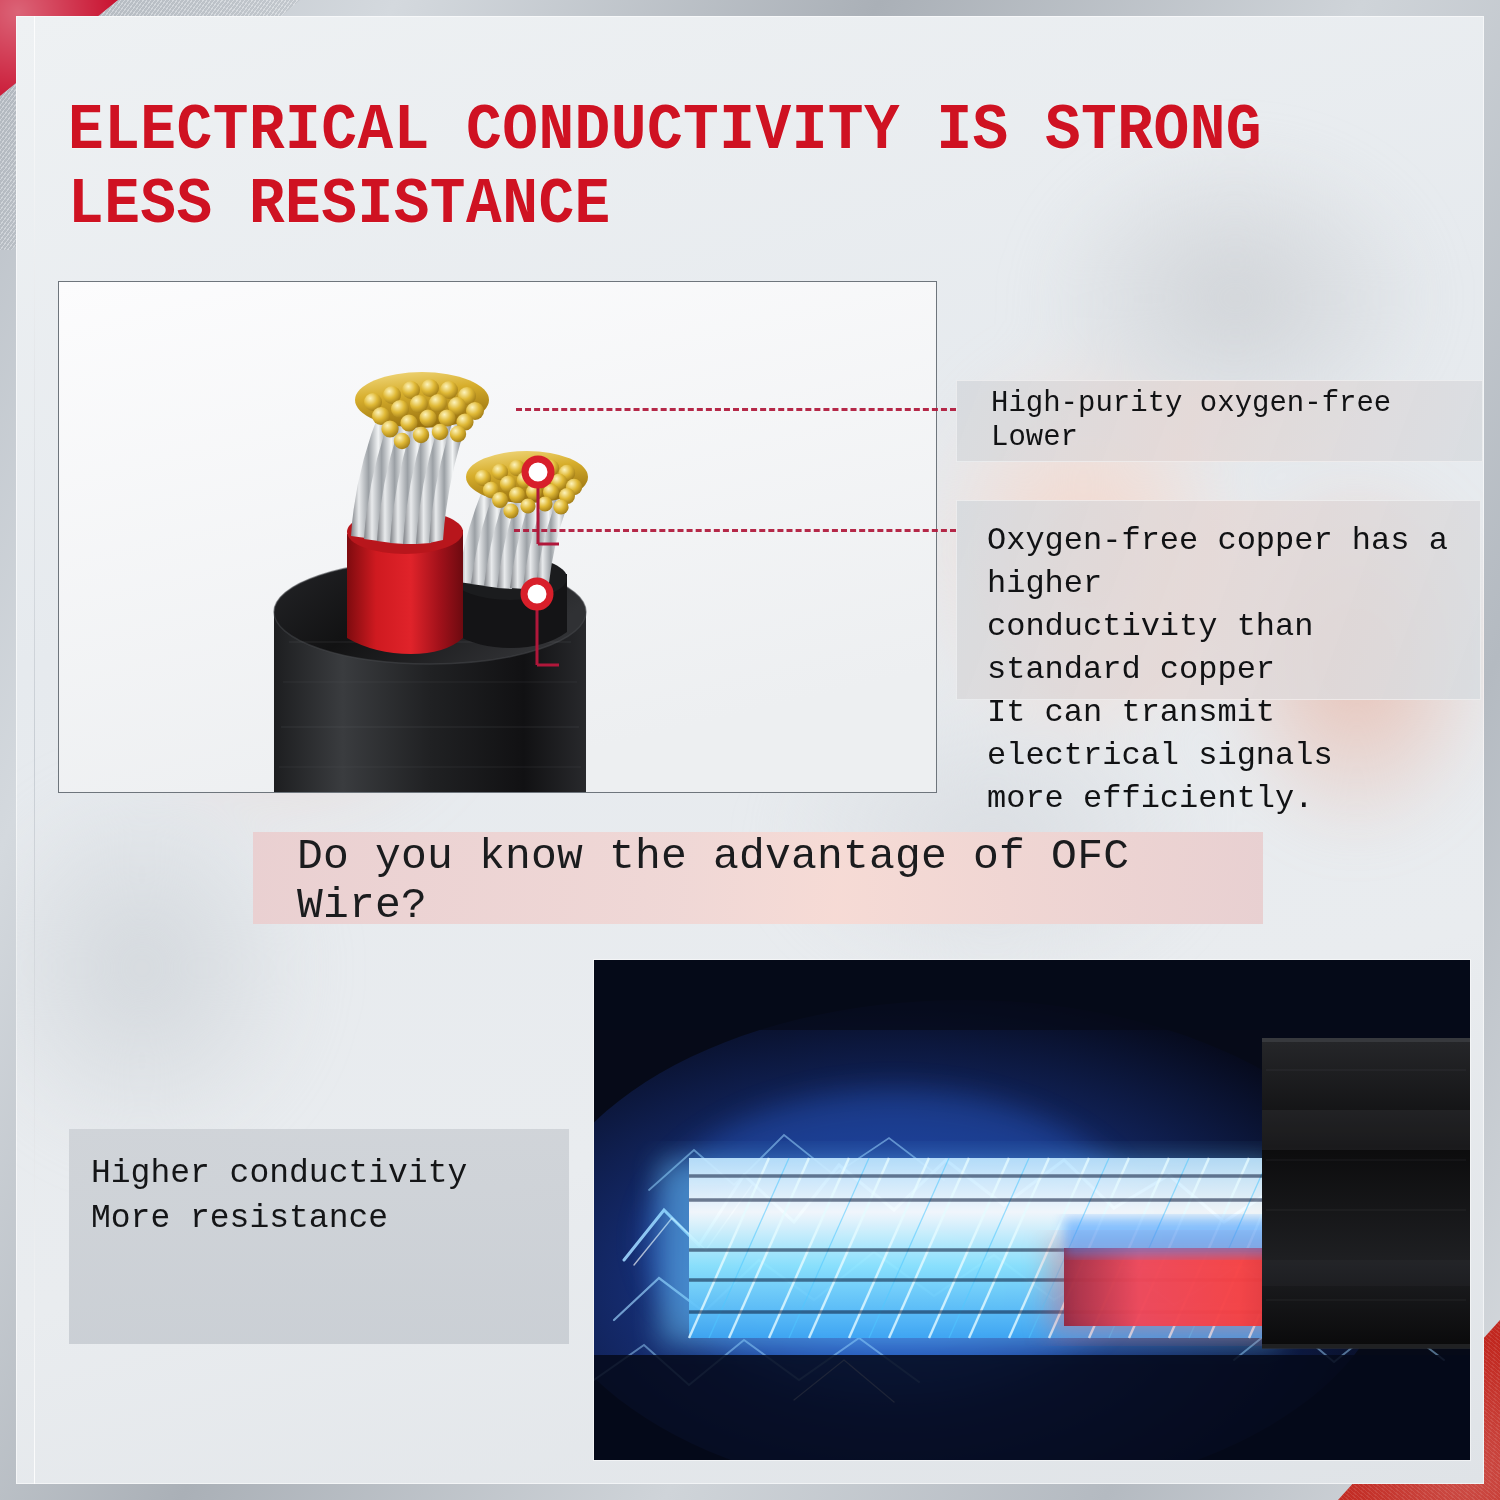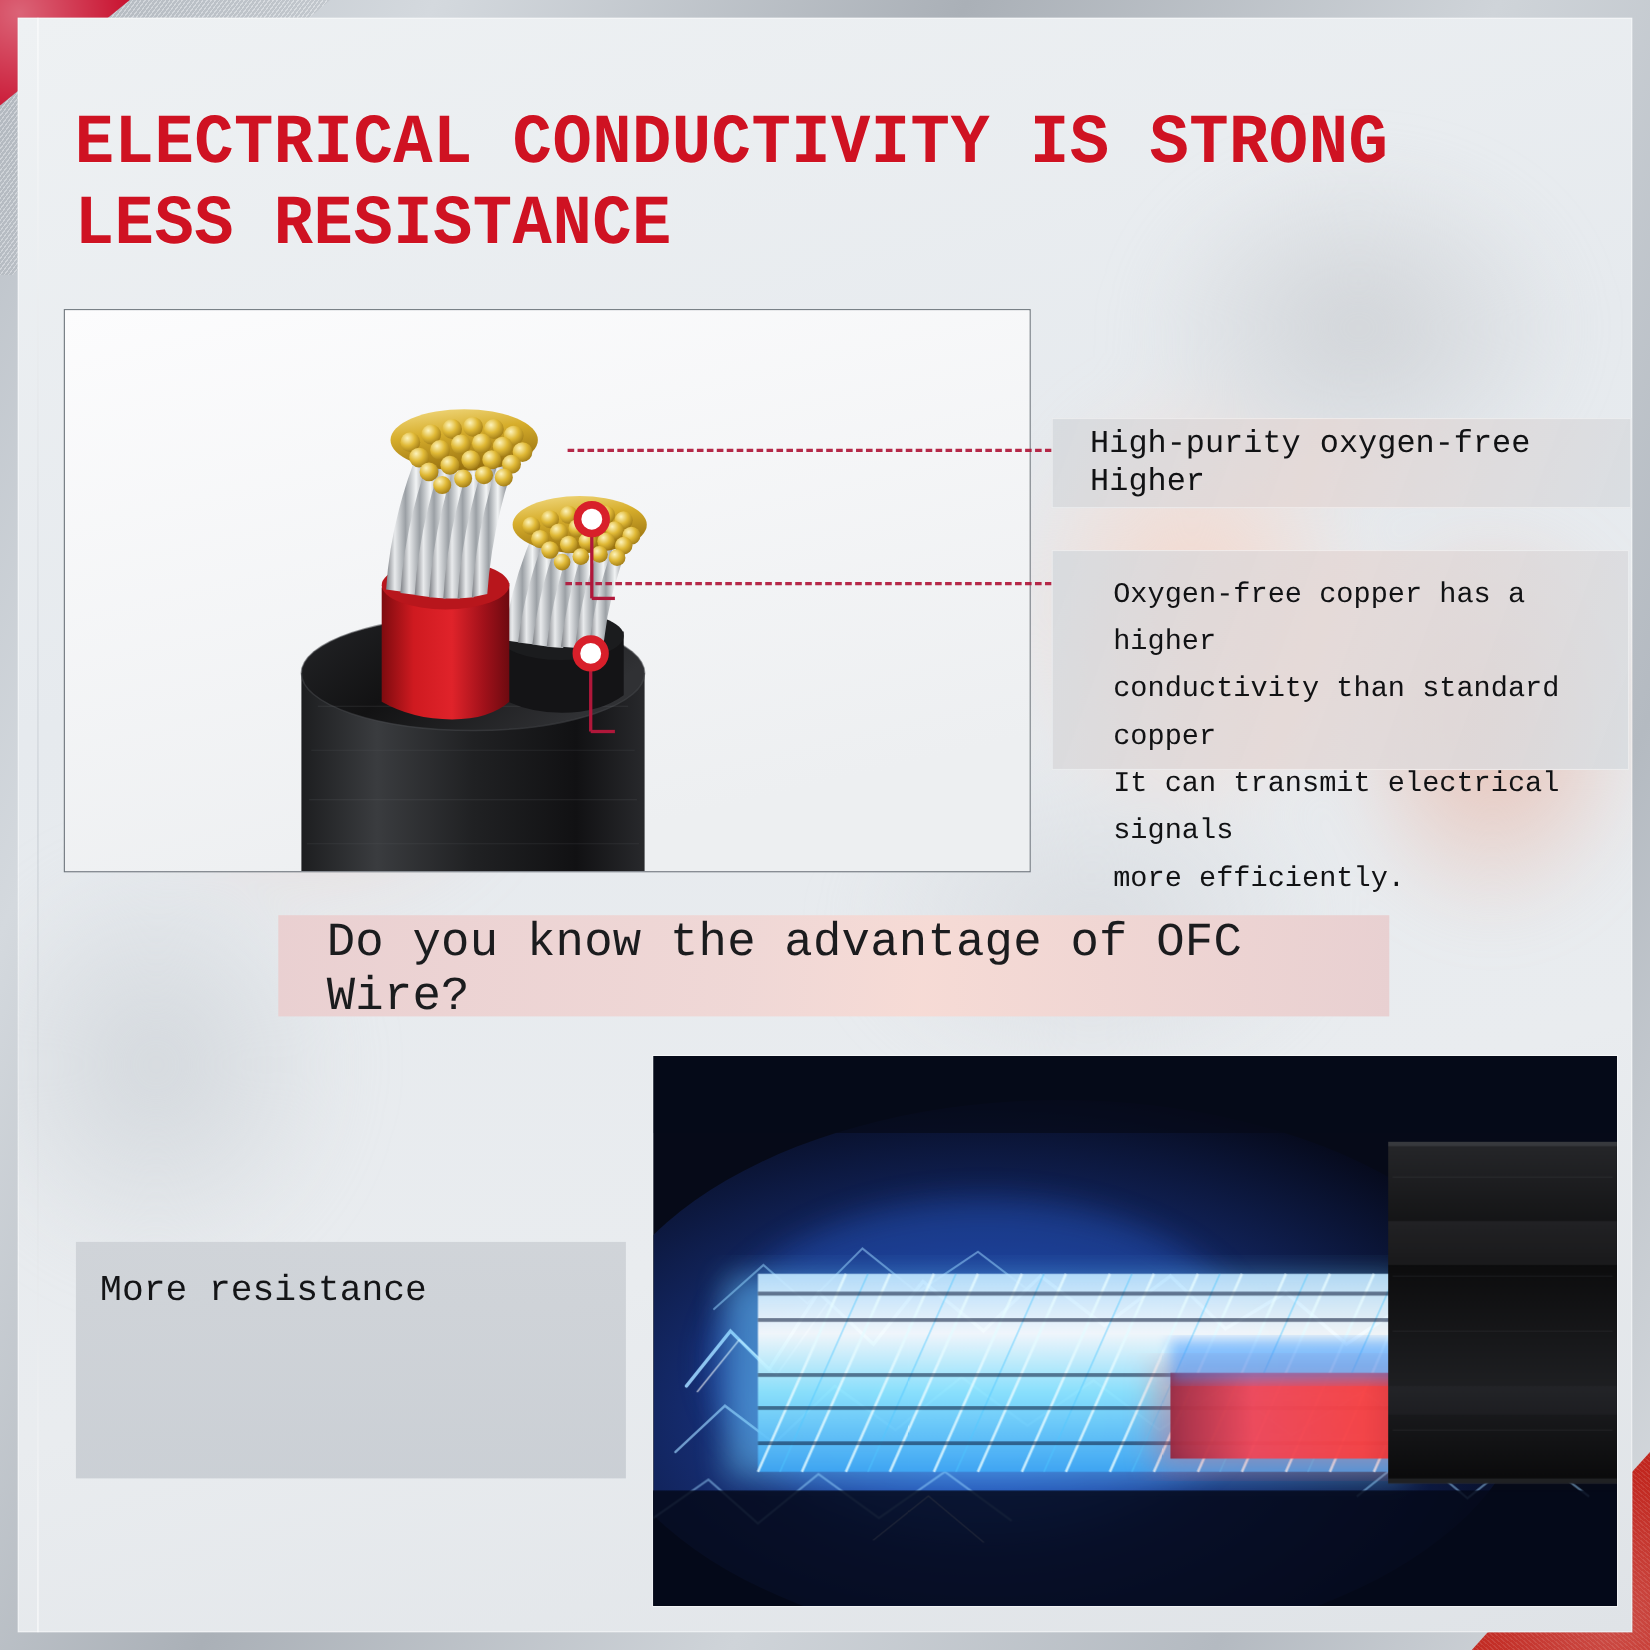--- a/index.html
+++ b/index.html
@@ -111,21 +111,21 @@
   }
   .callout-1{
     left:940px;top:364px;width:525px;height:80px;
     display:flex;align-items:center;
   }
   .callout-1 .ctext{font-size:29px;padding-left:34px;line-height:34px;}
   .callout-2{
     left:940px;top:484px;width:525px;height:200px;
     padding:18px 0 0 30px;box-sizing:border-box;
   }
-  .callout-2 .ctext{font-size:26px;line-height:43px;white-space:pre-line;margin-left:25px;}
+  .callout-2 .ctext{font-size:32px;line-height:43px;white-space:pre-line;}
 
   
   .mid-banner{
     position:absolute;left:237px;top:816px;width:1010px;height:92px;
     background:linear-gradient(95deg,rgba(234,206,207,.92) 0%,rgba(240,214,212,.93) 42%,rgba(247,218,212,.95) 58%,rgba(232,205,206,.9) 100%);
     display:flex;align-items:flex-start;
   }
   .mid-banner .mtext{
     font-size:43px;color:#1b1c1e;padding-left:44px;letter-spacing:.2px;
   }
@@ -307,34 +307,35 @@
         <line x1="478" y1="318" x2="478" y2="383" stroke="#b0173a" stroke-width="3"></line>
         <line x1="478" y1="383" x2="500" y2="383" stroke="#b0173a" stroke-width="3"></line>
         <circle cx="478" cy="312" r="13" fill="#ffffff" stroke="#d81f2a" stroke-width="7"></circle>
       </svg>
     </div>
 
     <div class="leader leader-1"></div>
     <div class="leader leader-2"></div>
 
     <div class="callout callout-1">
-      <div class="ctext">High-purity oxygen-free Higher</div>
+      <div class="ctext">High-purity oxygen-free Lower</div>
     </div>
     <div class="callout callout-2">
       <div class="ctext">Oxygen-free copper has a higher
 conductivity than standard copper
 It can transmit electrical signals
 more efficiently.</div>
     </div>
 
     <div class="mid-banner">
       <div class="mtext">Do you know the advantage of OFC Wire?</div>
     </div>
 
     <div class="benefits">
+      <div class="bline">Higher conductivity</div>
       <div class="bline">More resistance</div>
     </div>
 
     <div class="bottom-photo">
       <svg class="bp-svg" viewBox="0 0 876 500" preserveAspectRatio="none">
         <defs>
           <radialGradient id="bgGlow" cx="0.42" cy="0.58" r="0.62">
             <stop offset="0" stop-color="#2f6fe0"></stop>
               <stop offset="0.45" stop-color="#17307a"></stop>
             <stop offset="1" stop-color="#060a1c"></stop>

